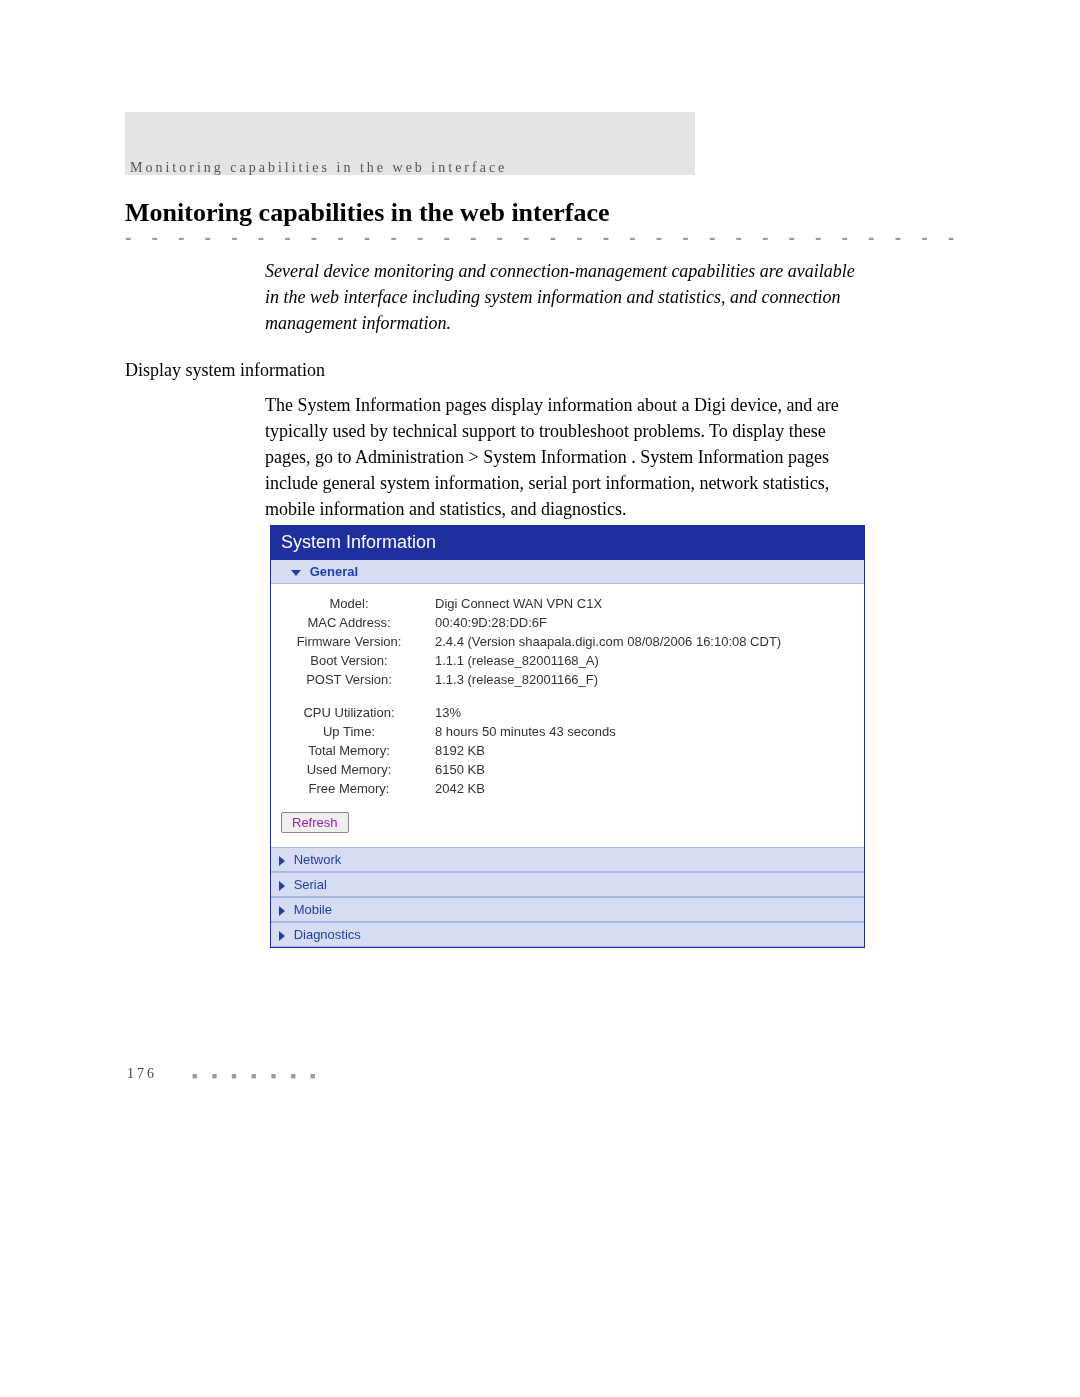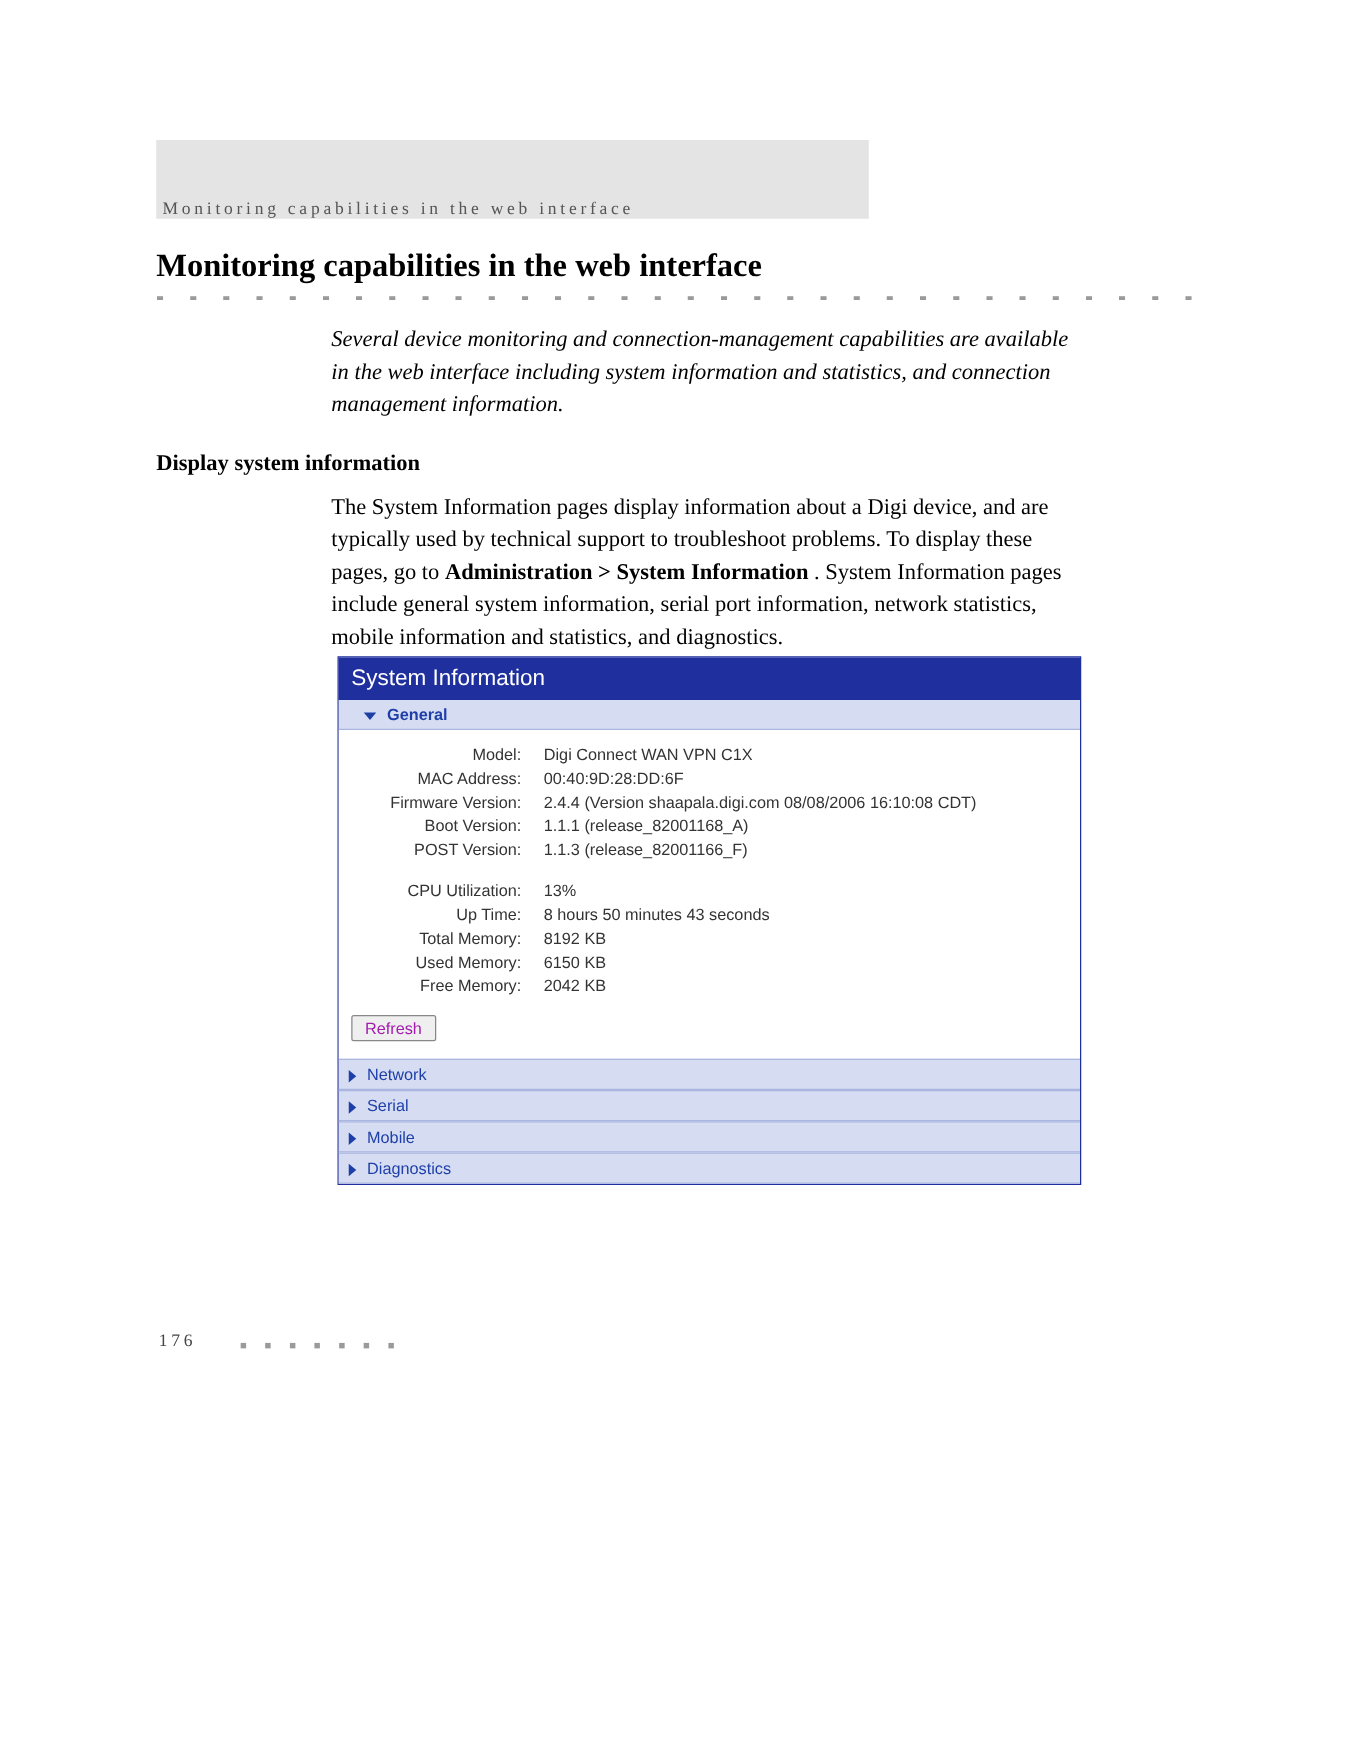--- a/index.html
+++ b/index.html
@@ -63,31 +63,31 @@
     line-height: 26px;
     font-family: "Times New Roman", Times, serif;
     font-style: italic;
   }
   h2.subsection {
     position: absolute;
     left: 125px;
     top: 360px;
     margin: 0;
     font-size: 18px;
-    font-weight: bold;
+    font-weight: normal;
   }
   .body-para {
     position: absolute;
     left: 265px;
     top: 392px;
     width: 605px;
     font-size: 18px;
     line-height: 26px;
   }
-  .body-para .bold { font-weight: bold; }
+  .body-para .bold { font-weight: normal; }
 
   
   .panel {
     position: absolute;
     left: 270px;
     top: 525px;
     width: 595px;
     border: 1px solid #1f2f9e;
     font-family: Verdana, Arial, sans-serif;
     font-size: 13px;
@@ -134,21 +134,21 @@
     background: #fff;
   }
   .info-grid {
     display: grid;
     grid-template-columns: 136px auto;
     column-gap: 18px;
     row-gap: 4px;
     font-size: 13px;
     color: #333;
   }
-  .info-grid .k { text-align: right; }
+  .info-grid .k { text-align: center; }
   .info-grid .spacer { grid-column: 1 / span 2; height: 10px; }
 
   .refresh-btn {
     margin-top: 16px;
     font-family: Arial, sans-serif;
     font-size: 13px;
     padding: 2px 10px;
     background: #efefef;
     border: 1px solid #888;
     border-radius: 2px;

